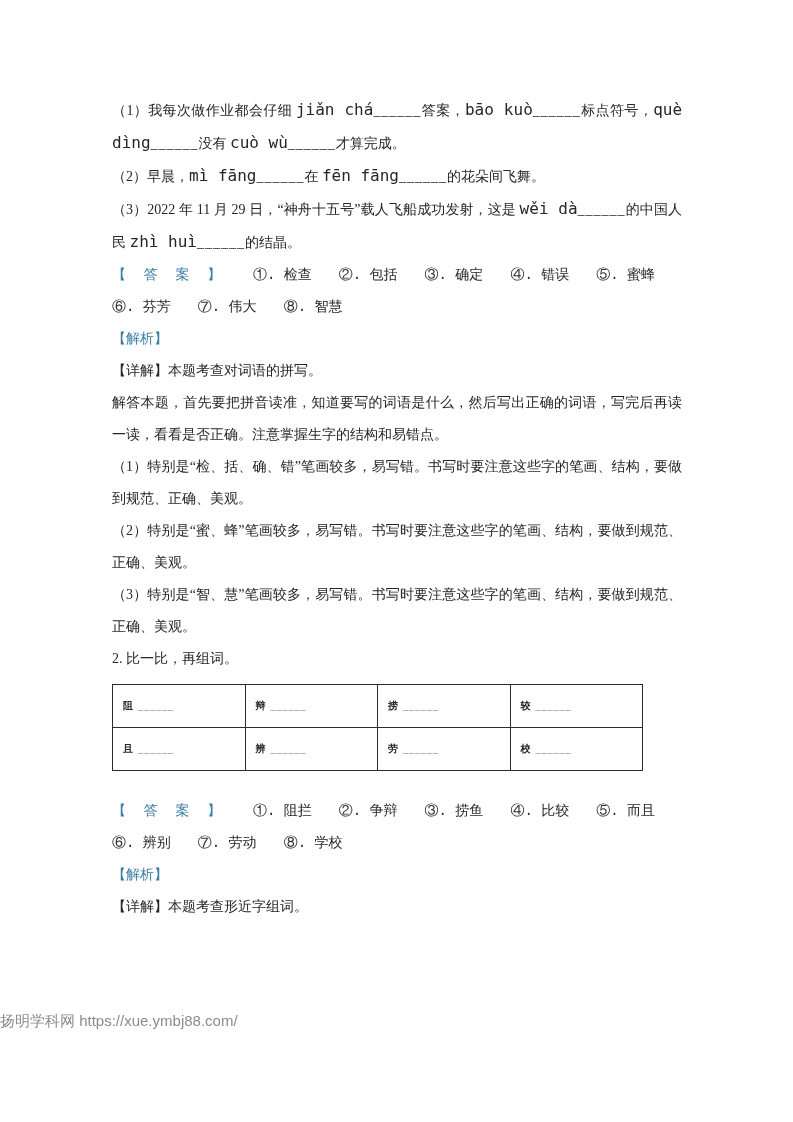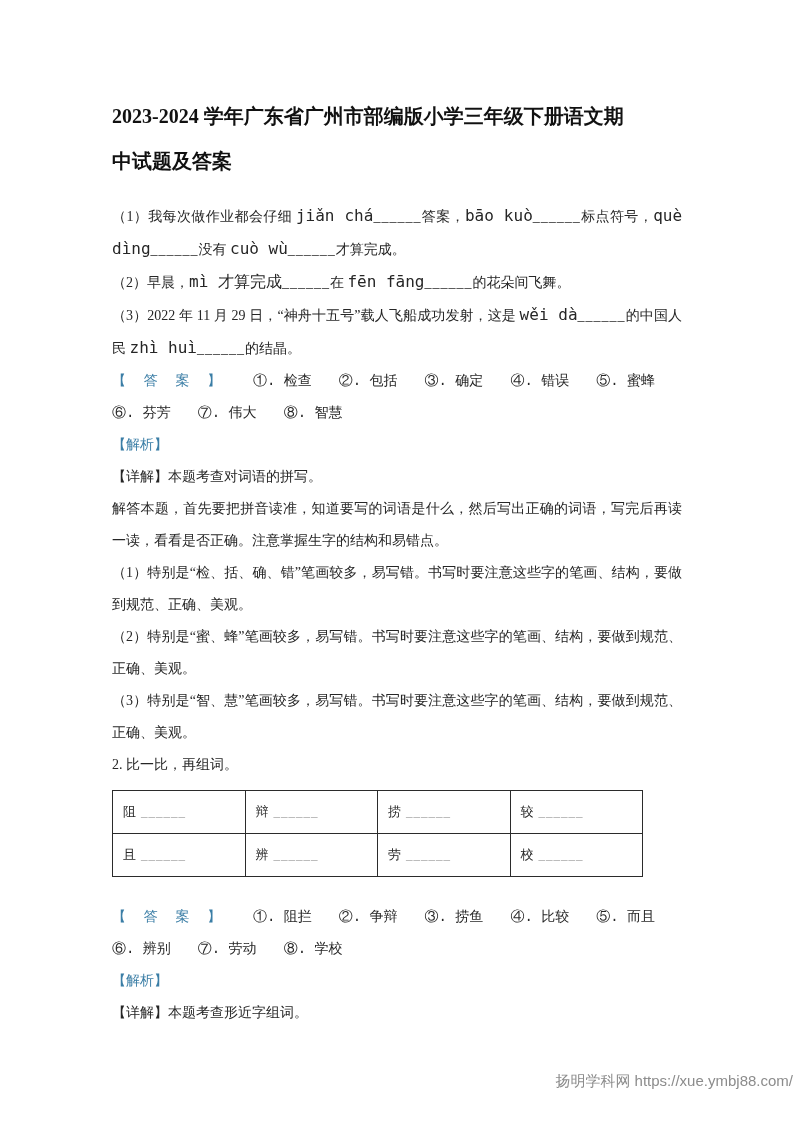--- a/index.html
+++ b/index.html
@@ -51,50 +51,47 @@
   .word-table {
     border-collapse: collapse;
     width: 531px;
     margin: 9px 0 0 0;
     table-layout: fixed;
   }
   .word-table td {
     border: 1px solid #2b2b2b;
     height: 43px;
     padding: 2px 8px 2px 10px;
-    font-size: 13px;
+    font-size: 10px;
     vertical-align: middle;
+    font-weight: bold;
   }
   .cell-char { color: #262626; }
   .cell-blank { color: #9b9b9b; margin-left: 5px; letter-spacing: 1px; }
   .q2-answers { margin-top: 24px; }
   .footer {
     position: absolute;
     left: 0;
-    top: 1072px;
+    top: 1012px;
     width: 100%;
-    text-align: right;
+    text-align: left;
     font-family: "Liberation Sans", "DejaVu Sans", sans-serif;
     font-size: 15px;
     color: var(--footer-color, #8c8c8c);
   }
 </style>
 </head>
 <body>
 
 <div class="page">
   <div class="content">
 
-    <h1 class="title">
-      <span class="tline">2023-2024 学年广东省广州市部编版小学三年级下册语文期</span>
-      <span class="tline">中试题及答案</span>
-    </h1>
 
     <p class="para"><span class="seg-cn">（1）我每次做作业都会仔细 </span><span class="seg-py">jiǎn chá</span><span class="seg-bl">______</span><span class="seg-cn">答案，</span><span class="seg-py">bāo kuò</span><span class="seg-bl">______</span><span class="seg-cn">标点符号，</span><span class="seg-py">què dìng</span><span class="seg-bl">______</span><span class="seg-cn">没有 </span><span class="seg-py">cuò wù</span><span class="seg-bl">______</span><span class="seg-cn">才算完成。</span></p>
-    <p class="para"><span class="seg-cn">（2）早晨，</span><span class="seg-py">mì 才算完成</span><span class="seg-bl">______</span><span class="seg-cn">在 </span><span class="seg-py">fēn fāng</span><span class="seg-bl">______</span><span class="seg-cn">的花朵间飞舞。</span></p>
+    <p class="para"><span class="seg-cn">（2）早晨，</span><span class="seg-py">mì fāng</span><span class="seg-bl">______</span><span class="seg-cn">在 </span><span class="seg-py">fēn fāng</span><span class="seg-bl">______</span><span class="seg-cn">的花朵间飞舞。</span></p>
     <p class="para"><span class="seg-cn">（3）2022 年 11 月 29 日，“神舟十五号”载人飞船成功发射，这是 </span><span class="seg-py">wěi dà</span><span class="seg-bl">______</span><span class="seg-cn">的中国人民 </span><span class="seg-py">zhì huì</span><span class="seg-bl">______</span><span class="seg-cn">的结晶。</span></p>
 
     <p class="para answers"><span class="label-blue">【答案】</span><span><span class="answer-item">①. 检查</span><span class="answer-item">②. 包括</span><span class="answer-item">③. 确定</span><span class="answer-item">④. 错误</span><span class="answer-item">⑤. 蜜蜂</span><span class="answer-item">⑥. 芬芳</span><span class="answer-item">⑦. 伟大</span><span class="answer-item">⑧. 智慧</span></span></p>
 
     <p class="para label-blue">【解析】</p>
     <p class="para">【详解】本题考查对词语的拼写。</p>
     <p class="para">解答本题，首先要把拼音读准，知道要写的词语是什么，然后写出正确的词语，写完后再读一读，看看是否正确。注意掌握生字的结构和易错点。</p>
     <p class="para">（1）特别是“检、括、确、错”笔画较多，易写错。书写时要注意这些字的笔画、结构，要做到规范、正确、美观。</p>
     <p class="para">（2）特别是“蜜、蜂”笔画较多，易写错。书写时要注意这些字的笔画、结构，要做到规范、正确、美观。</p>
     <p class="para">（3）特别是“智、慧”笔画较多，易写错。书写时要注意这些字的笔画、结构，要做到规范、正确、美观。</p>

